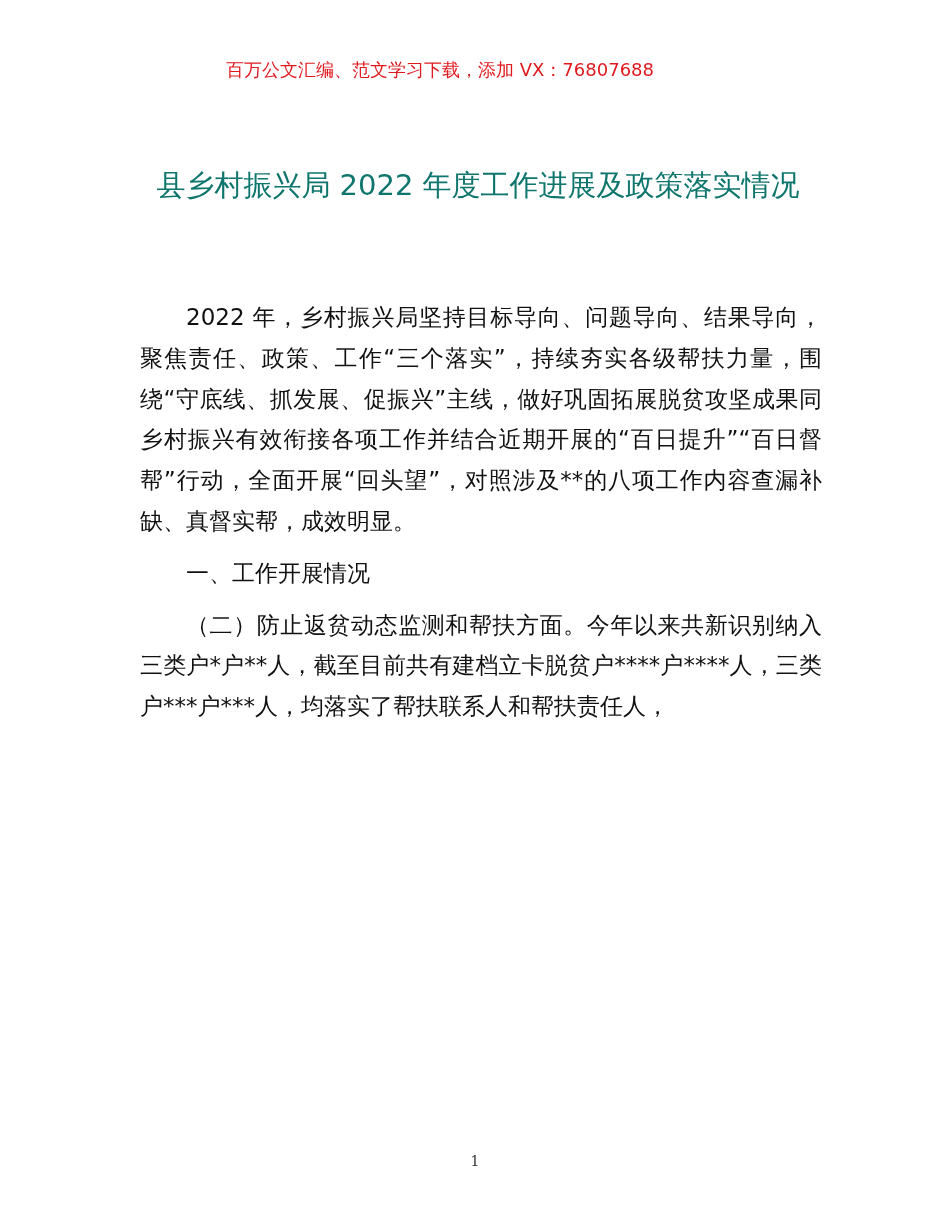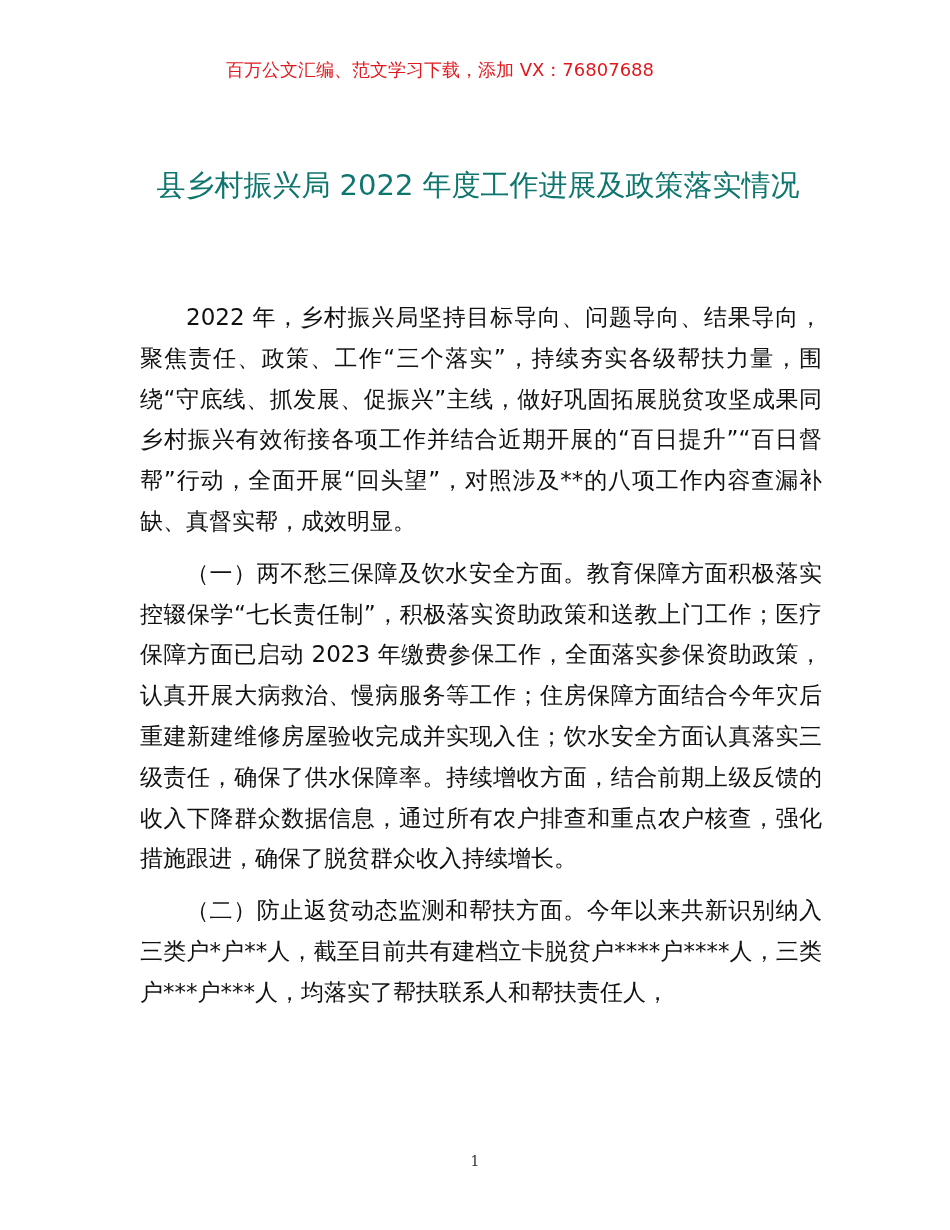--- a/index.html
+++ b/index.html
@@ -67,17 +67,17 @@
   </style>
 </head>
 <body>
 
 <div class="header-banner">百万公文汇编、范文学习下载，添加 VX：76807688</div>
 
 <div class="doc-title">县乡村振兴局 2022 年度工作进展及政策落实情况</div>
 
 <div class="doc-body">
   <p class="para">2022 年，乡村振兴局坚持目标导向、问题导向、结果导向，聚焦责任、政策、工作“三个落实”，持续夯实各级帮扶力量，围绕“守底线、抓发展、促振兴”主线，做好巩固拓展脱贫攻坚成果同乡村振兴有效衔接各项工作并结合近期开展的“百日提升”“百日督帮”行动，全面开展“回头望”，对照涉及**的八项工作内容查漏补缺、真督实帮，成效明显。</p>
-  <p class="para gap-top">（一）两不愁三保障及饮水安全方面。教育保障方面积极落实控辍保学“七长责任制”，积极落实资助政策和送教上门工作；医疗保障方面已启动 2023 年缴费参保工作，全面落实参保资助政策，认真开展大病救治、慢病服务等工作；住房保障方面结合今年灾后重建新建维修房屋验收完成并实现入住；饮水安全方面认真落实三级责任，确保了供水保障率。持续增收方面，结合前期上级反馈的收入下降群众数据信息，通过所有农户排查和重点农户核查，强化措施跟进，确保了脱贫群众收入持续增长。</p>
+  <p class="para gap-top">一、工作开展情况</p>
   <p class="para gap-top">（二）防止返贫动态监测和帮扶方面。今年以来共新识别纳入三类户*户**人，截至目前共有建档立卡脱贫户****户****人，三类户***户***人，均落实了帮扶联系人和帮扶责任人，</p>
 </div>
 
 <div class="page-number">1</div>
 
 </body></html>

